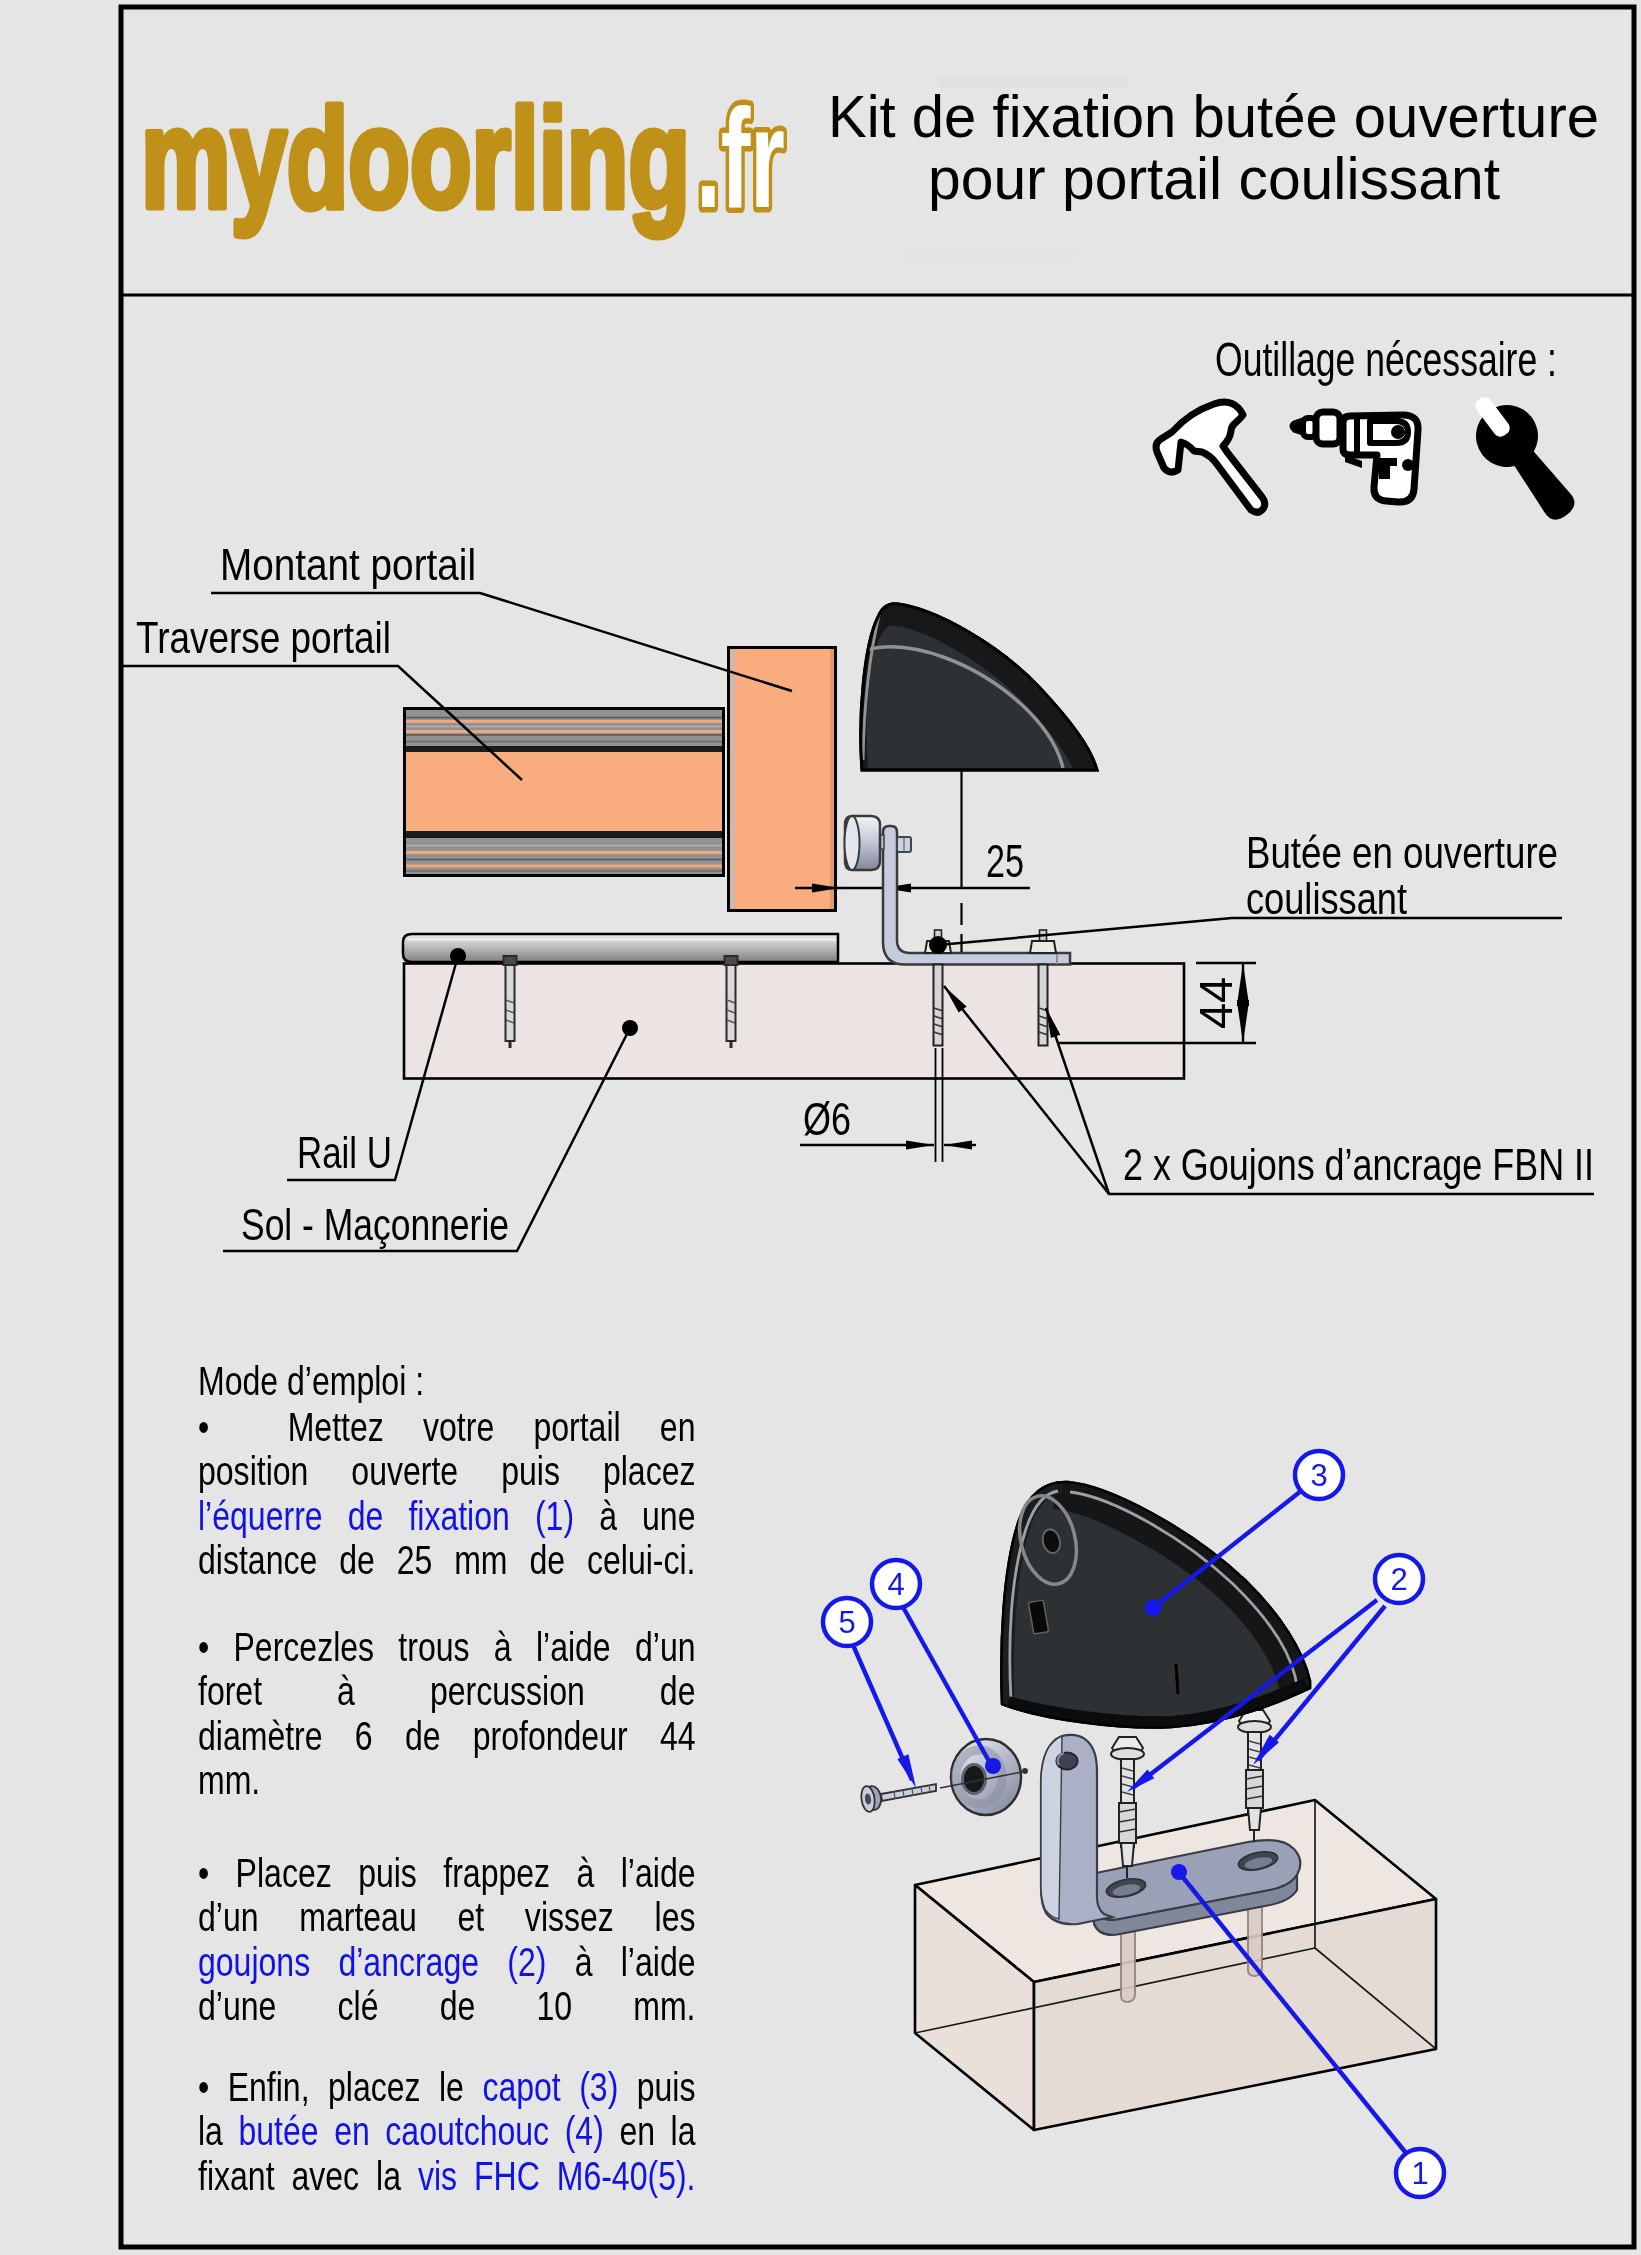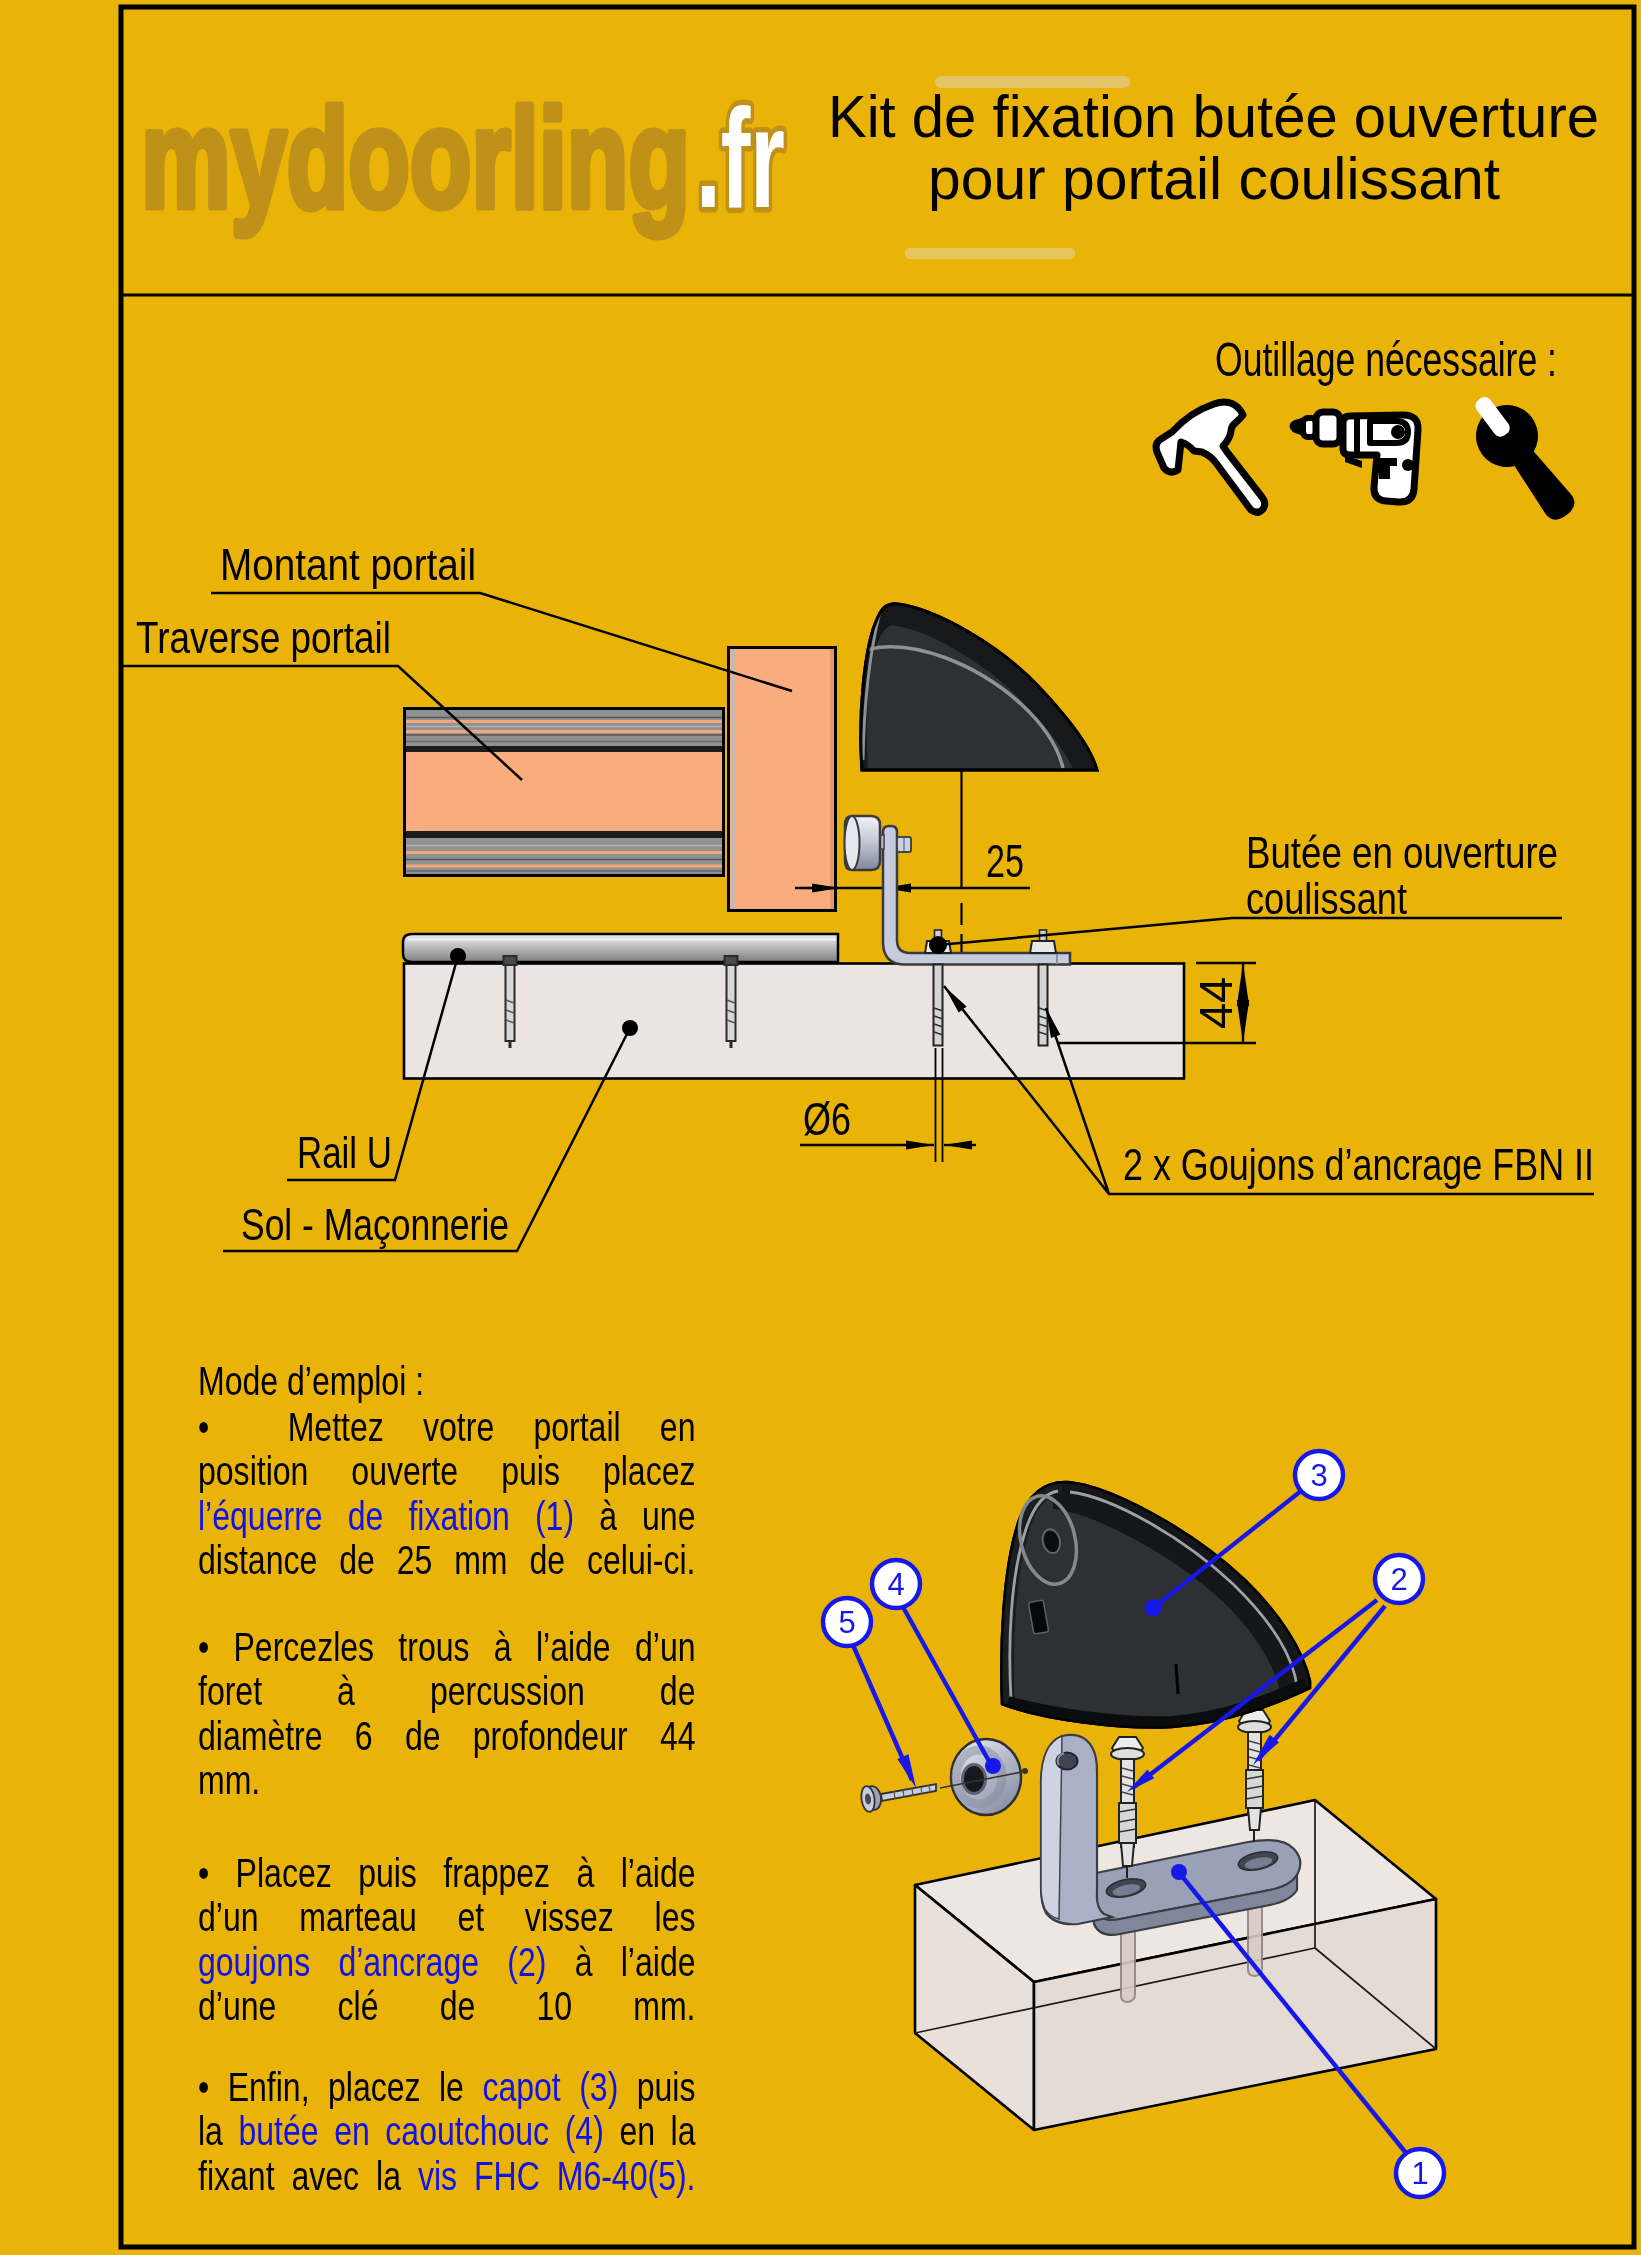--- a/index.html
+++ b/index.html
@@ -1,16 +1,16 @@
 <!DOCTYPE html>
 <html><head>
 <meta charset="utf-8">
 <style>
 html,body{margin:0;padding:0;background:#fff;}
-#page{position:relative;width:1641px;height:2255px;background:#eab308;font-family:"Liberation Sans",sans-serif;overflow:hidden;}
+#page{position:relative;width:1641px;height:2255px;background:#e5e5e5;font-family:"Liberation Sans",sans-serif;overflow:hidden;}
 #art{position:absolute;left:0;top:0;}
 .pl{position:absolute;left:198px;width:637px;transform:scaleX(0.781);transform-origin:0 0;font-size:41px;line-height:44.4px;color:#000;letter-spacing:0px;}
 .pl div{text-align:justify;text-align-last:justify;white-space:nowrap;}
 .pl div.nj{text-align:left;text-align-last:left;}
 .b{color:#1012e6;}
 </style>
 </head>
 <body>
 <div id="page">
 <svg id="art" width="1641" height="2255" viewBox="0 0 1641 2255" xmlns="http://www.w3.org/2000/svg">

